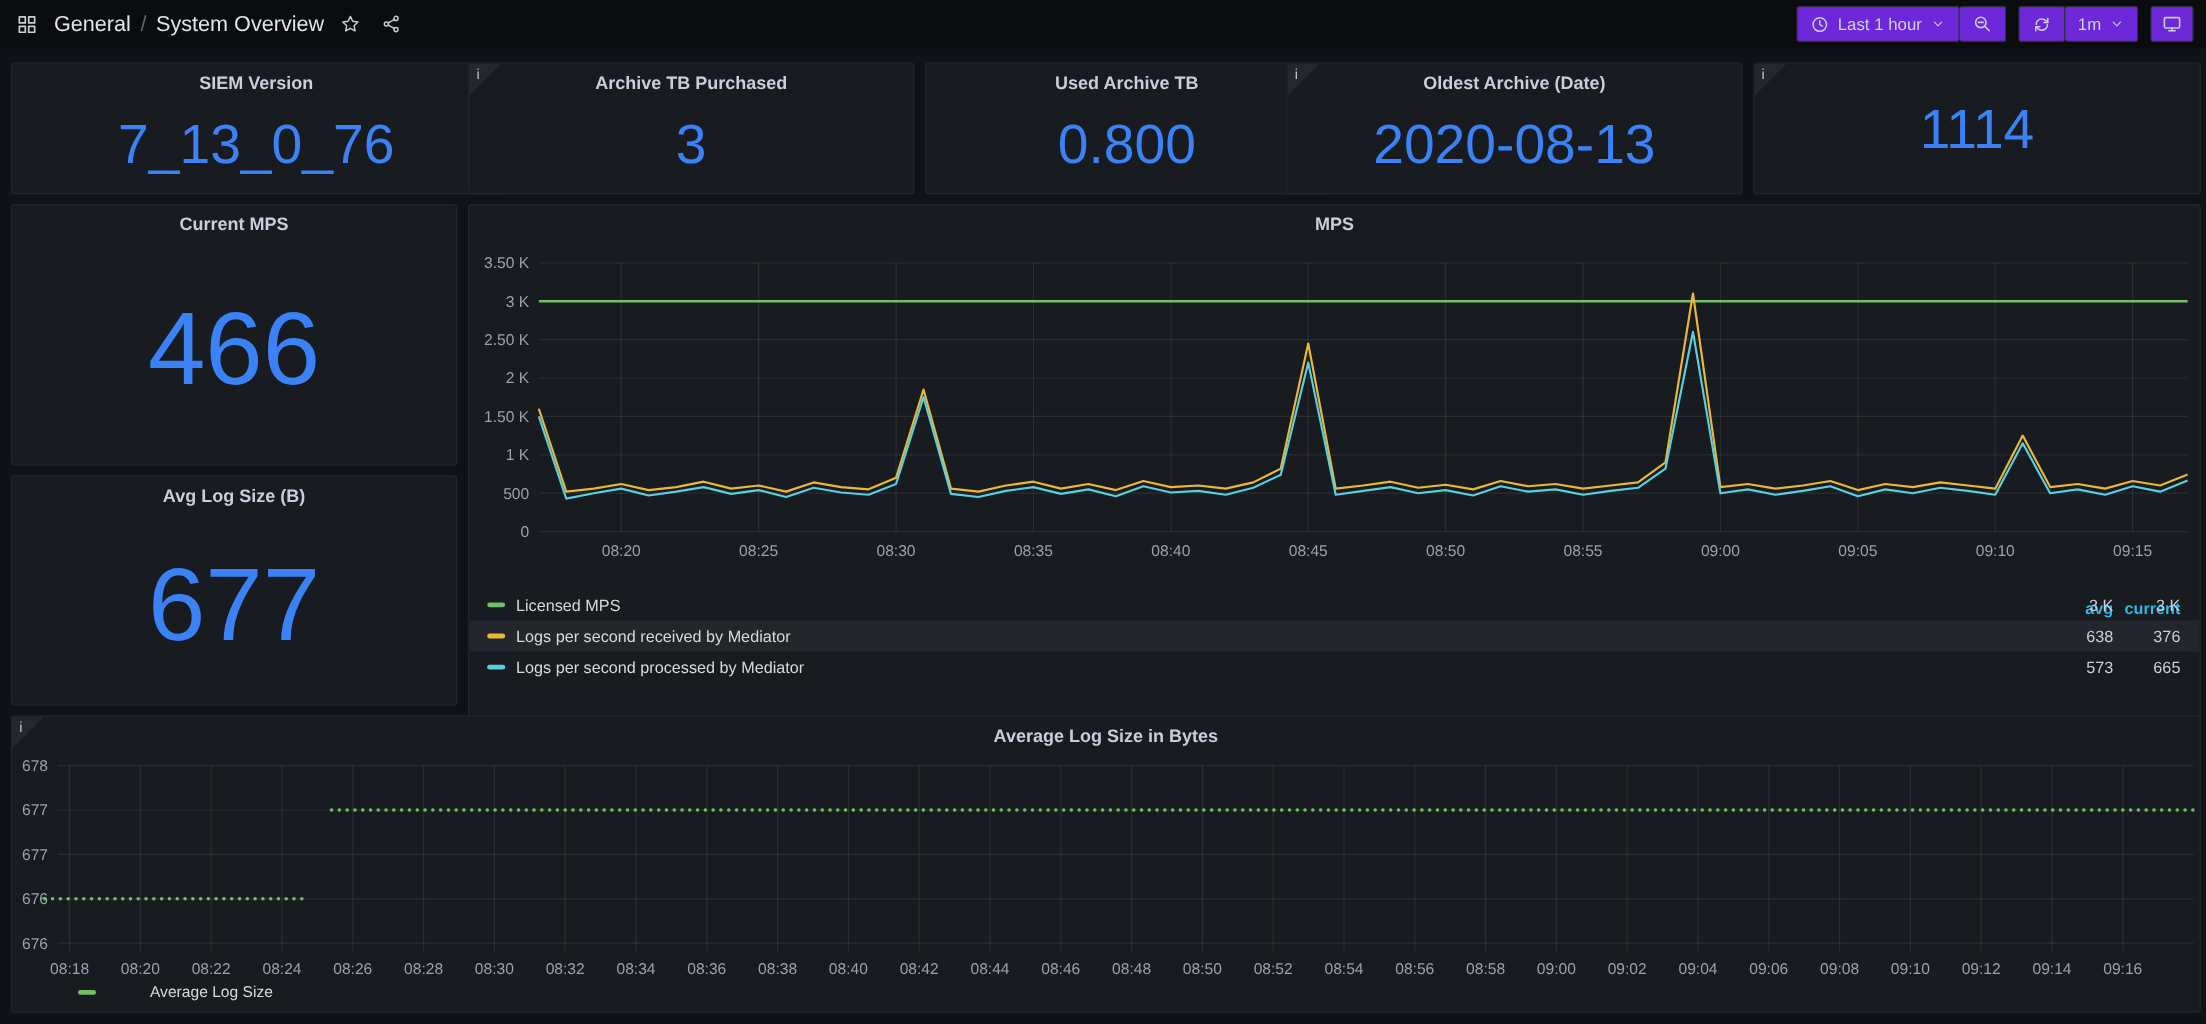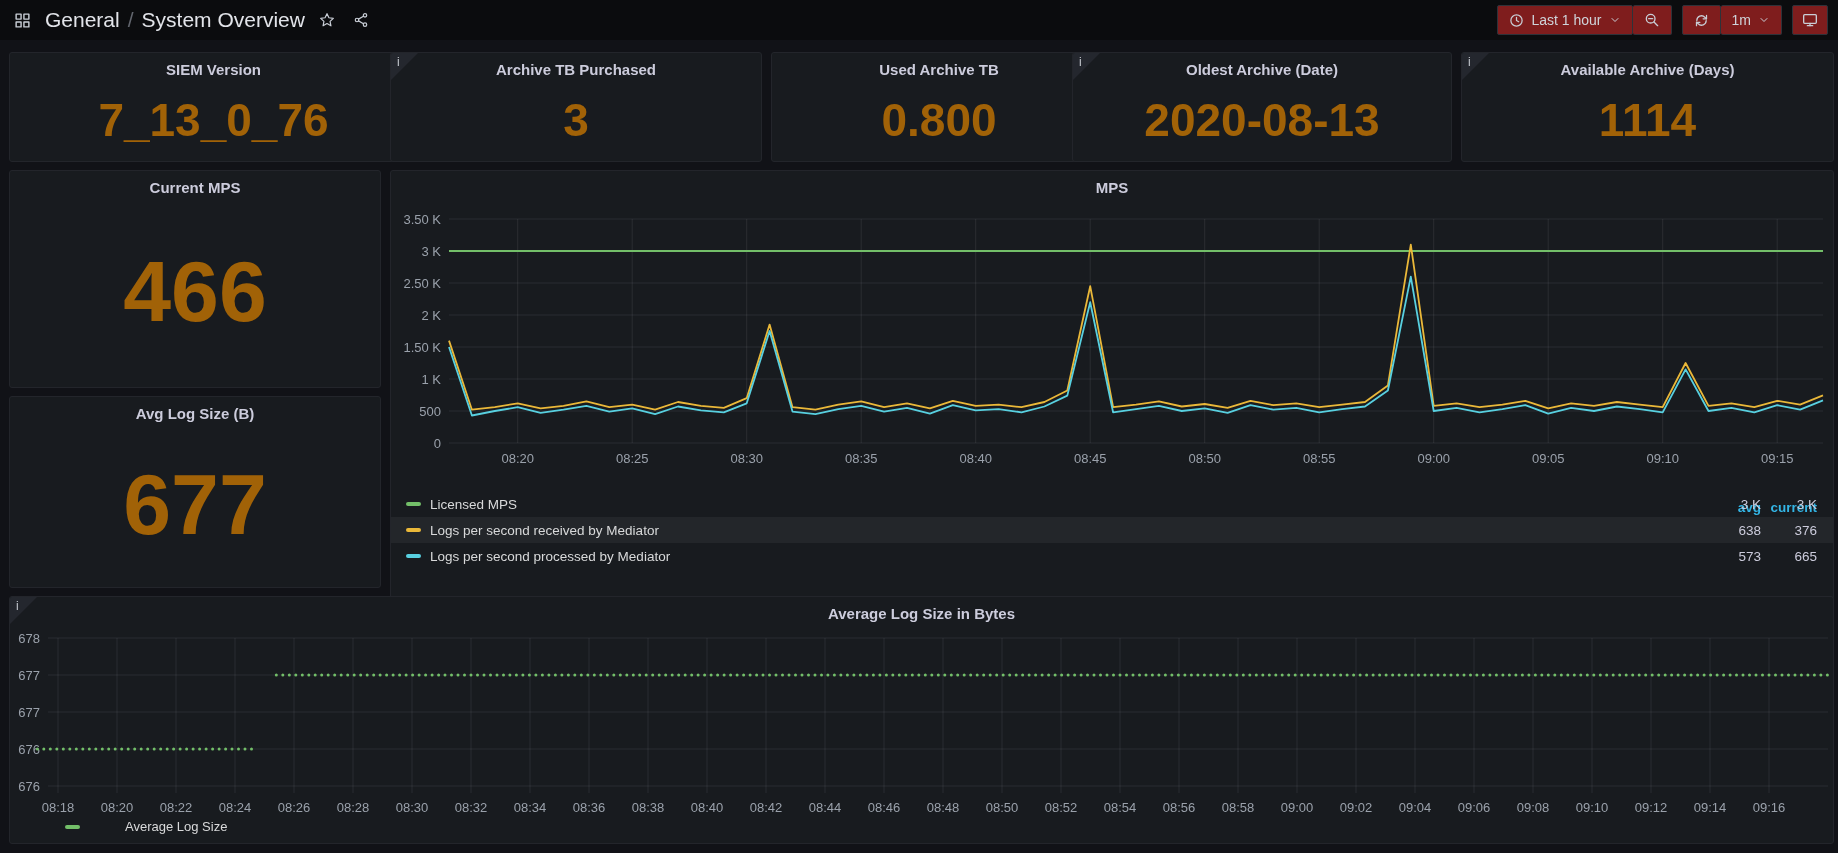--- a/index.html
+++ b/index.html
@@ -6,40 +6,40 @@
   html,body { width:1838px; height:853px; overflow:hidden; background:#0d0e12;
     font-family:"Liberation Sans", sans-serif; }
 
   
   .header { position:absolute; top:0; left:0; width:1838px; height:40px;
     background:#0b0c0e; display:flex; align-items:center; justify-content:space-between;
     padding:0 10px; }
   .h-left { display:flex; align-items:center; gap:10px; }
   .icon-btn { background:none; border:none; padding:4px; display:flex; align-items:center;
     cursor:pointer; }
-  .breadcrumb { display:flex; align-items:center; gap:8px; font-size:21px; color:#e2e4e9; }
+  .breadcrumb { display:flex; align-items:center; gap:8px; font-size:18px; color:#e2e4e9; }
   .breadcrumb .sep { color:#62666e; }
   .breadcrumb .crumb { cursor:pointer; }
   .h-right { display:flex; align-items:center; gap:10px; }
   .btn-group { display:flex; }
   .btn-group .tbtn + .tbtn { border-left:none; }
   .tbtn { display:flex; align-items:center; gap:7px; height:30px; padding:0 11px;
-    background:#7f1d1d; border:1px solid #2e3239; color:#cfd4da; font-size:14px;
+    background:#6d28d9; border:1px solid #2e3239; color:#cfd4da; font-size:14px;
     font-weight:500; border-radius:2px; cursor:pointer; font-family:inherit; }
   svg.ic { stroke:#c9ced6; fill:none; stroke-width:2; stroke-linecap:round; stroke-linejoin:round; }
 
   
   .dash { position:absolute; top:40px; left:0; width:1838px; height:813px; background:#111217; }
   .panel { position:absolute; background:#181b1f; border:1px solid #23252b; border-radius:3px;
     overflow:hidden; }
   .ptitle { text-align:center; padding-top:8px; font-size:15px; font-weight:600;
     color:#ccccdc; cursor:pointer; position:relative; z-index:2; }
   .stat { display:flex; flex-direction:column; }
   .stat-value { flex:1; display:flex; align-items:center; justify-content:center;
-    color:#a16207; font-weight:700; }
+    color:#3b82f6; font-weight:400; }
   .stat-value.sm { font-size:46px; }
   .stat-value.lg { font-size:86px; }
 
   .info-corner { position:absolute; top:0; left:0; width:0; height:0; z-index:3;
     border-style:solid; border-width:27px 27px 0 0;
     border-color:#24272e transparent transparent transparent; cursor:pointer; }
   .info-corner .ii { position:absolute; top:-25px; left:6px; font-size:12px; color:#c4c9cf;
     font-style:normal; }
 
   
@@ -172,21 +172,20 @@
         <span class="ii">i</span>
       </div>
     <div class="ptitle">Oldest Archive (Date)</div>
     <div class="stat-value sm">2020-08-13</div>
   </div>
 
   <div class="panel stat" style="left:1461px;top:12px;width:373px;height:110px">
     <div class="info-corner">
         <span class="ii">i</span>
       </div>
-    <div class="ptitle">Available Archive (Days)</div>
     <div class="stat-value sm">1114</div>
   </div>
 
   <div class="panel stat" style="left:9px;top:130px;width:372px;height:218px">
     <div class="ptitle">Current MPS</div>
     <div class="stat-value lg">466</div>
   </div>
 
   <div class="panel stat" style="left:9px;top:356px;width:372px;height:192px">
     <div class="ptitle">Avg Log Size (B)</div>

